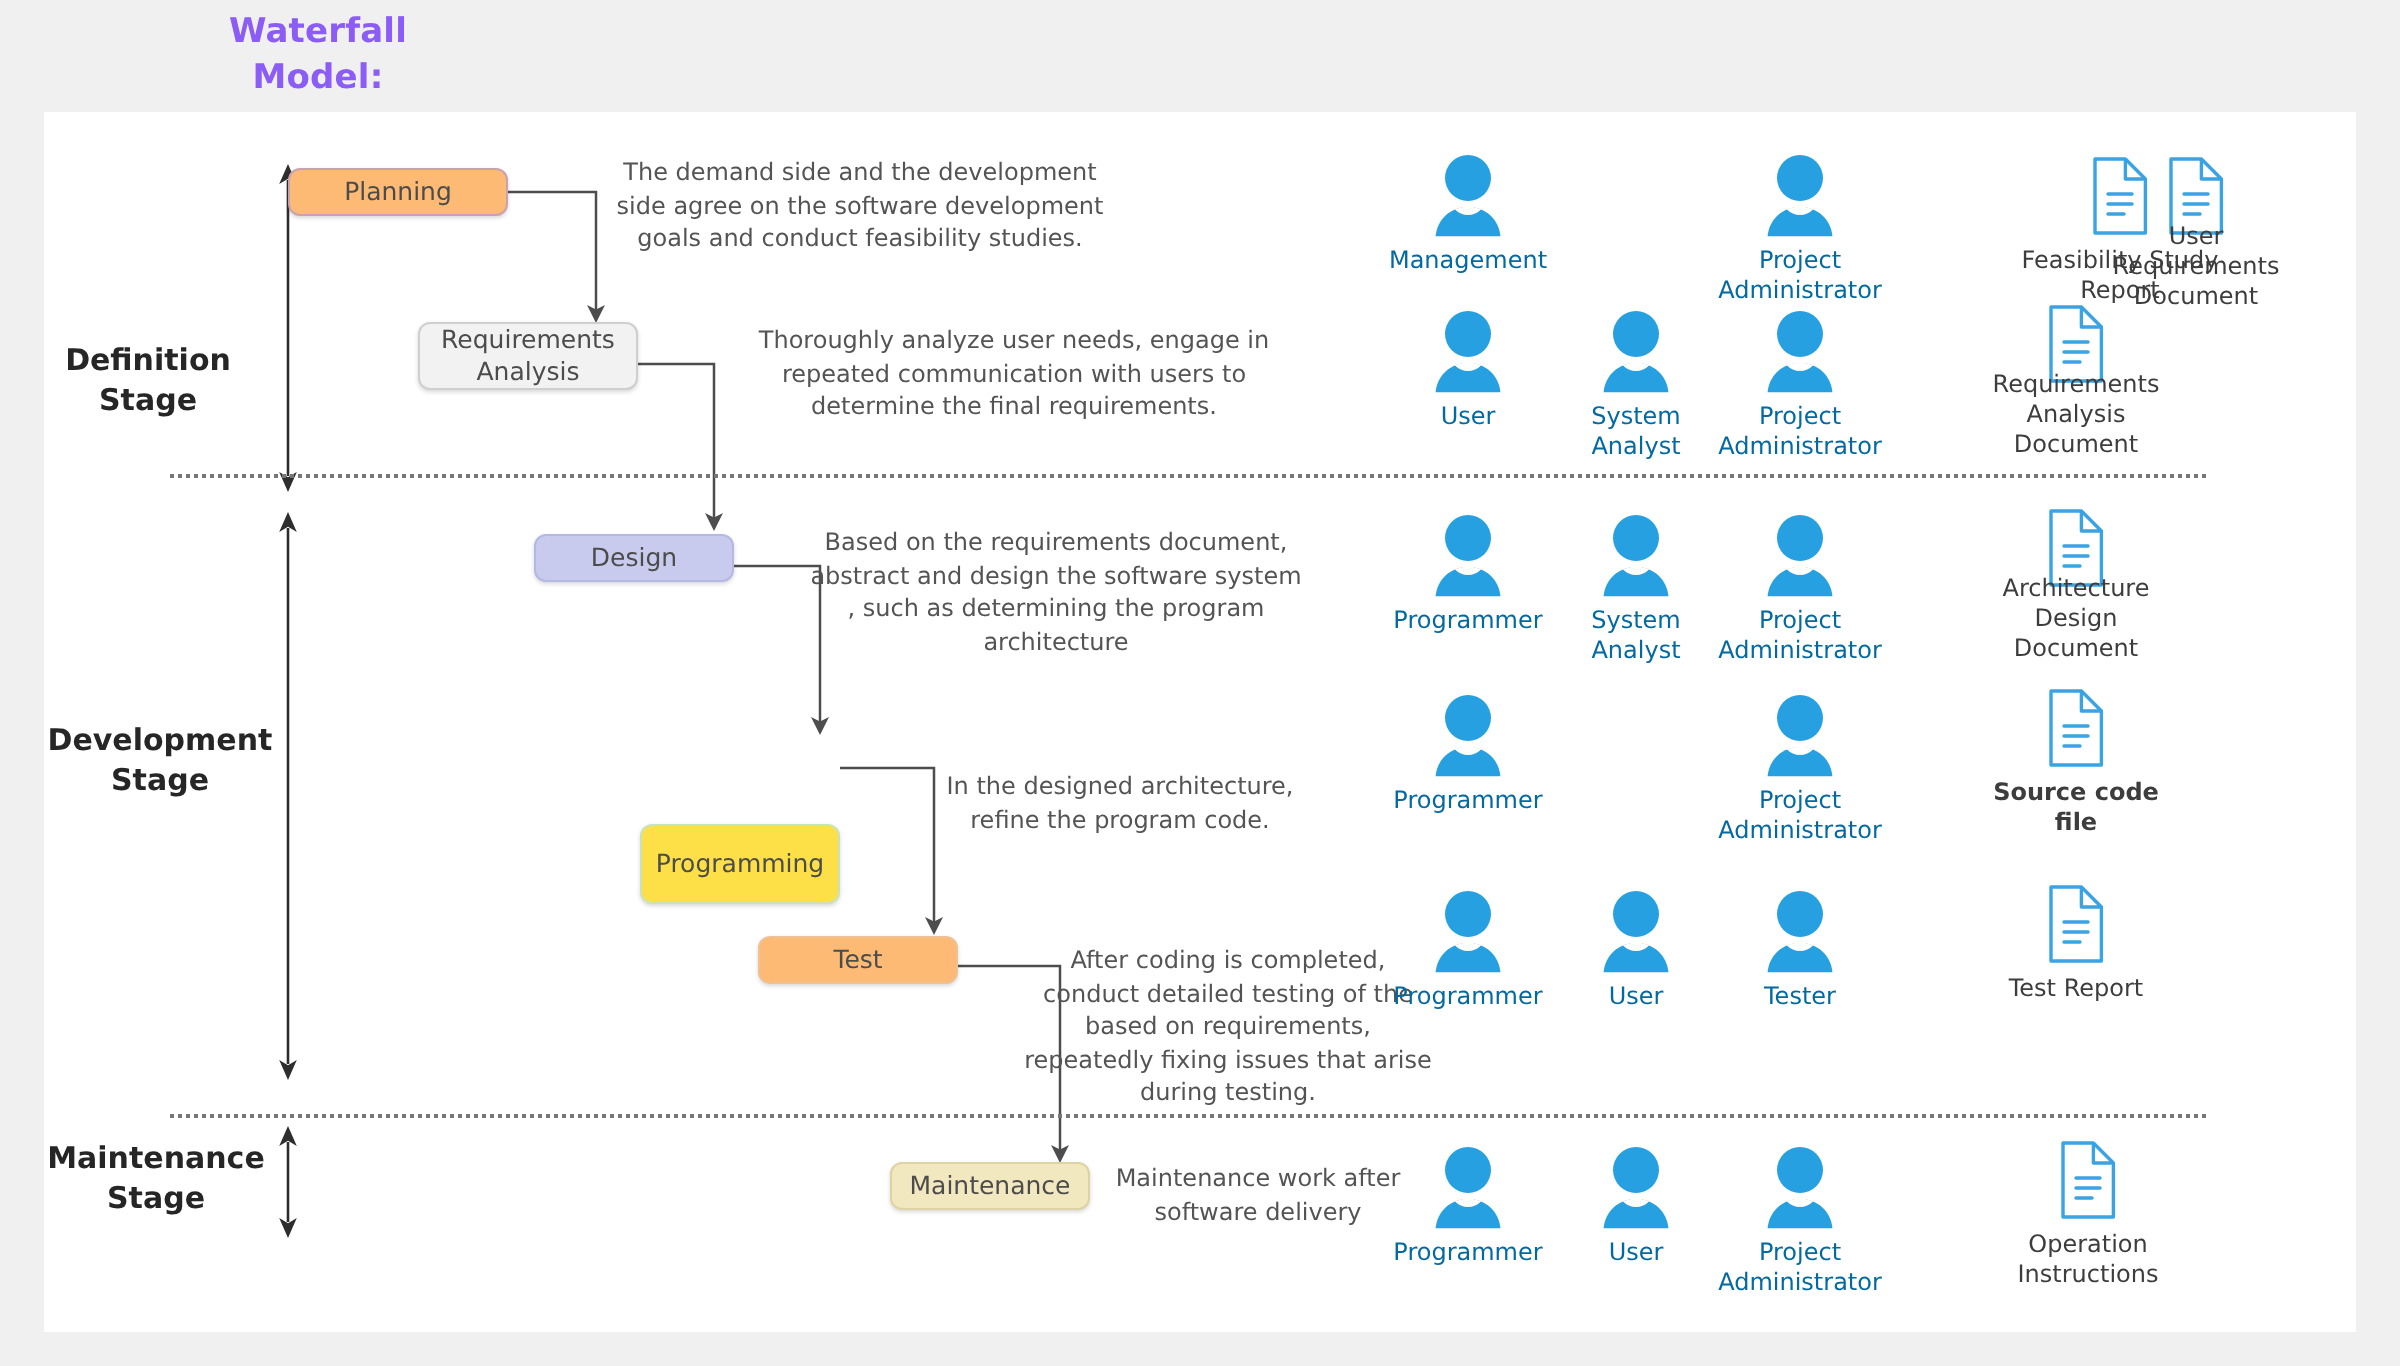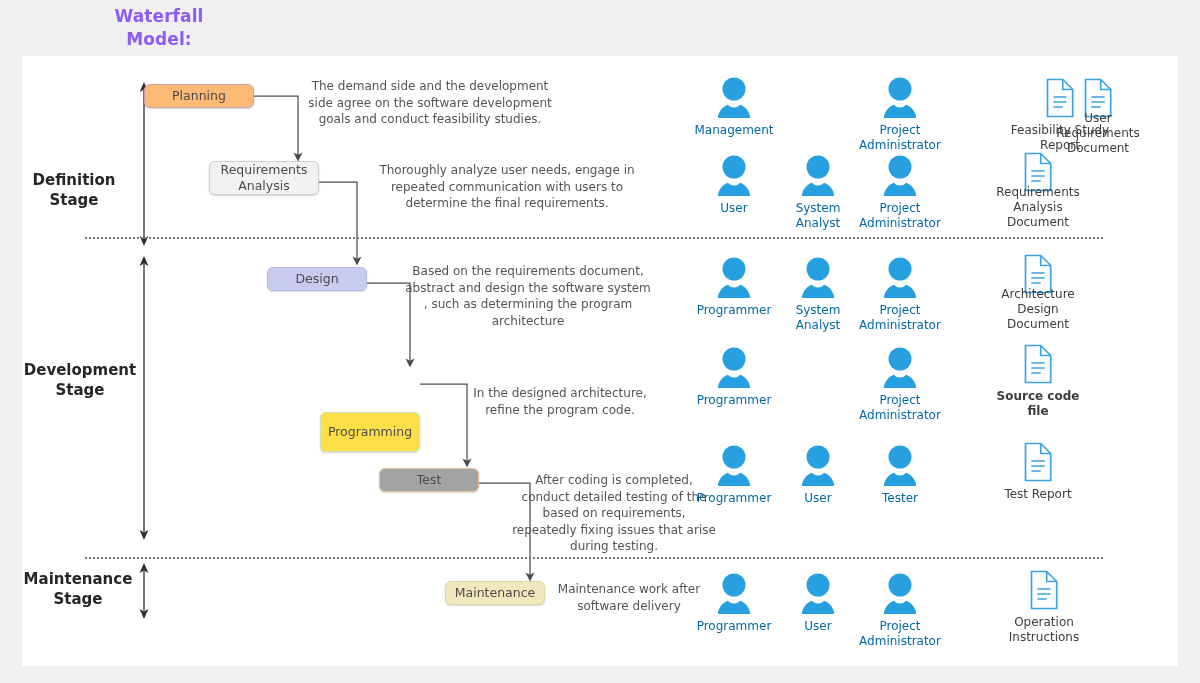--- a/index.html
+++ b/index.html
@@ -183,21 +183,21 @@
 
     <div class="pbox" style="left:122px; top:28px; width:110px; height:24px; background:#fdba74; border:1px solid #c9a2b2;">Planning</div>
 
     <div class="pbox" style="left:187px; top:105px; width:110px; height:34px; background:#f2f2f2; border:1px solid #cfcfcf; white-space:pre-line;">Requirements
 Analysis</div>
 
     <div class="pbox" style="left:245px; top:211px; width:100px; height:24px; background:#c8cbee; border:1px solid #b4b8e3;">Design</div>
 
     <div class="pbox" style="left:298px; top:312px; width:100px; height:40px; background:#fde047; border:1px solid #c9e3b6;margin-top:44px;">Programming</div>
 
-    <div class="pbox" style="left:357px; top:412px; width:100px; height:24px; background:#a3a3a3; border:1px solid #eec192;">Test</div>
+    <div class="pbox" style="left:357px; top:412px; width:100px; height:24px; background:#fdba74; border:1px solid #eec192;">Test</div>
 
     <div class="pbox" style="left:423px; top:525px; width:100px; height:24px; background:#f2e8bf; border:1px solid #ded3a2;">Maintenance</div>
 
     <div class="desc" style="left:280px; top:22px; width:256px;">The demand side and the development side agree on the software development goals and conduct feasibility studies.</div>
 
     <div class="desc" style="left:340px; top:106px; width:290px;">Thoroughly analyze user needs, engage in repeated communication with users to determine the final requirements.</div>
 
     <div class="desc" style="left:380px; top:207px; width:252px;">Based on the requirements document, abstract and design the software system , such as determining the program architecture</div>
 
     <div class="desc" style="left:440px; top:329px; width:196px;">In the designed architecture, refine the program code.</div>

